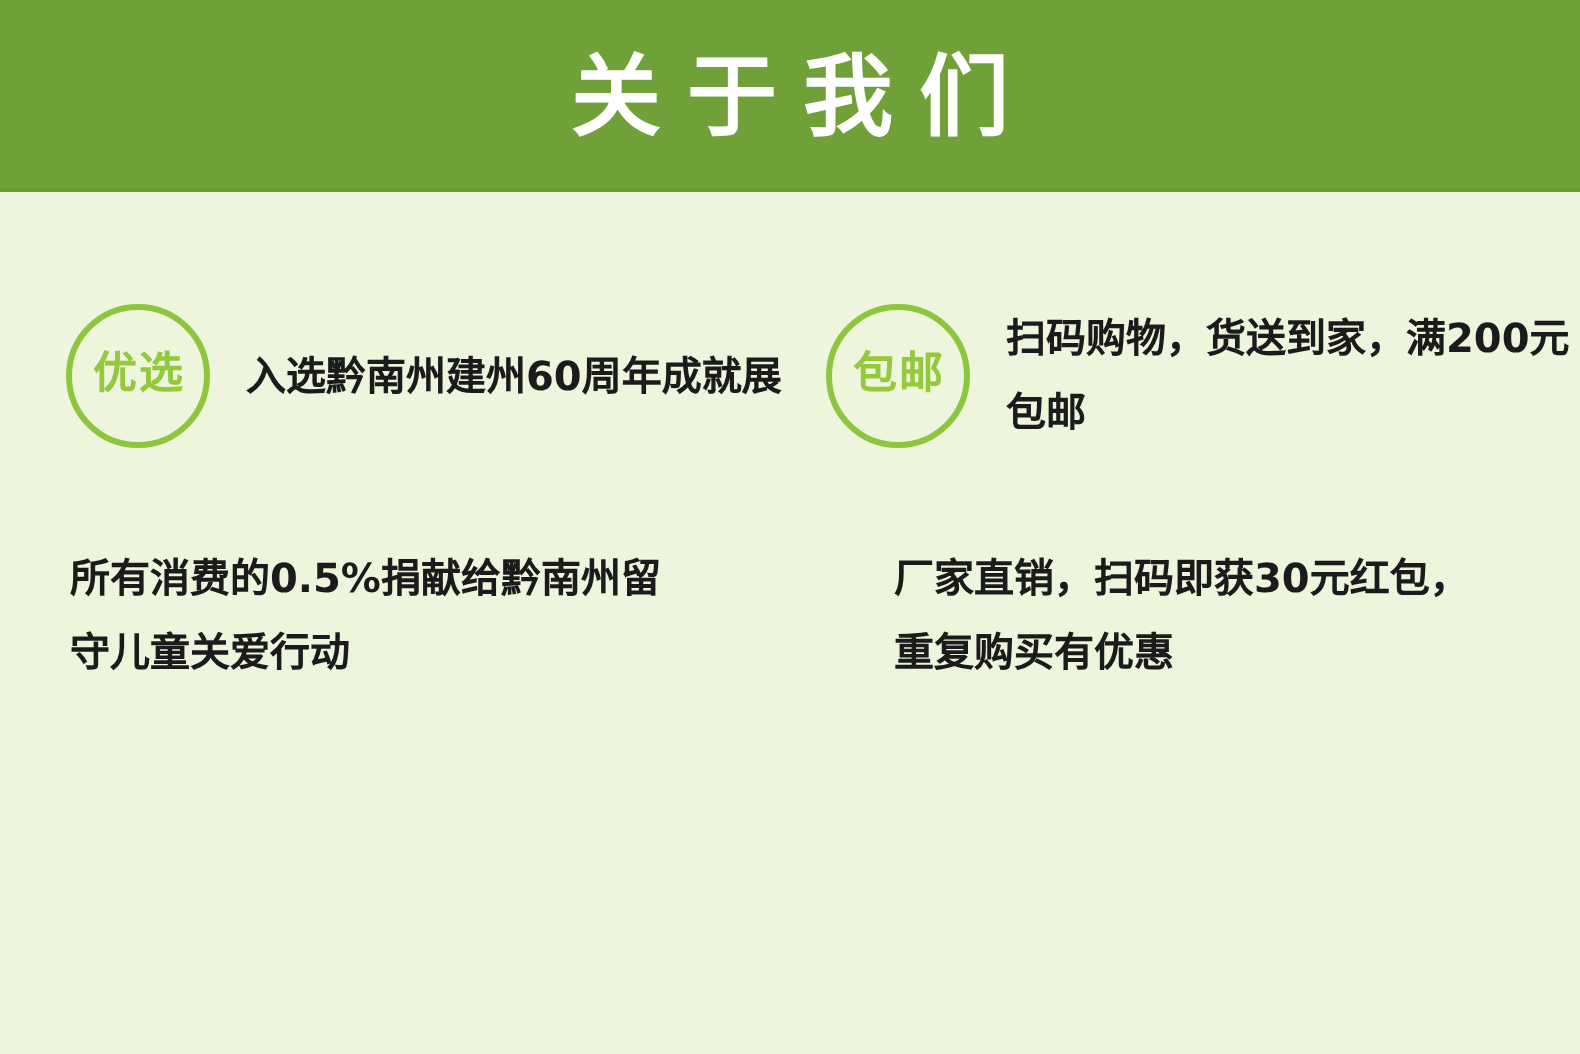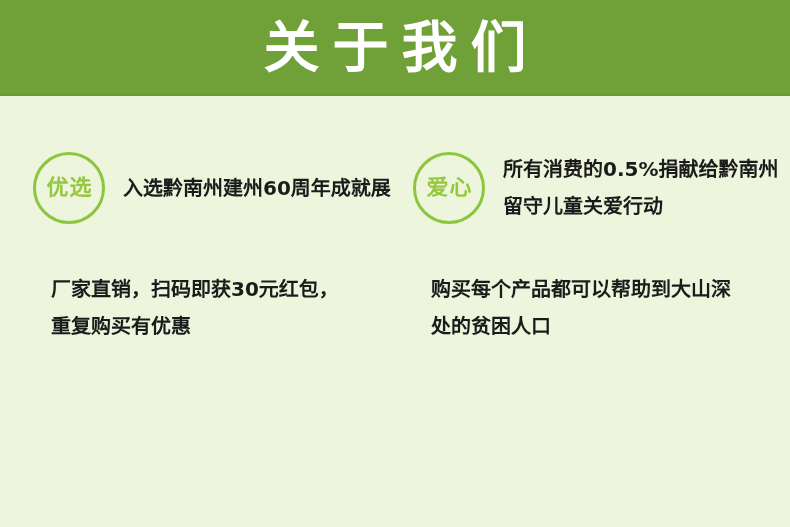--- a/index.html
+++ b/index.html
@@ -36,21 +36,21 @@
   .banner-title {
     position: absolute;
     left: 0;
     top: 0;
     width: 790px;
     height: 96px;
     display: flex;
     align-items: center;
     justify-content: center;
     color: #ffffff;
-    font-size: 56px;
+    font-size: 45px;
     font-weight: bold;
     letter-spacing: 13px;
     text-indent: 13px;
     line-height: 1;
     white-space: nowrap;
   }
 
   
   .features {
     position: absolute;
@@ -120,31 +120,33 @@
 
   <div class="features">
 
     <div class="feature col-left">
       <div class="badge">
         <span class="badge-label">优选</span>
       </div>
       <div class="feature-text">入选黔南州建州60周年成就展</div>
     </div>
 
+    <div class="feature col-right">
+      <div class="badge">
+        <span class="badge-label">包邮</span>
+      </div>
+      <div class="feature-text">扫码购物，货送到家，满200元包邮</div>
+    </div>
 
 
     <div class="feature col-right">
-      <div class="badge">
-        <span class="badge-label">爱心</span>
-      </div>
       <div class="feature-text">所有消费的0.5%捐献给黔南州留守儿童关爱行动</div>
     </div>
 
     <div class="feature col-left">
       <div class="feature-text">厂家直销，扫码即获30元红包，重复购买有优惠</div>
     </div>
 
     <div class="feature col-right">
-      <div class="feature-text">购买每个产品都可以帮助到大山深处的贫困人口</div>
     </div>
 
   </div>
 </div>
 
 </body></html>

